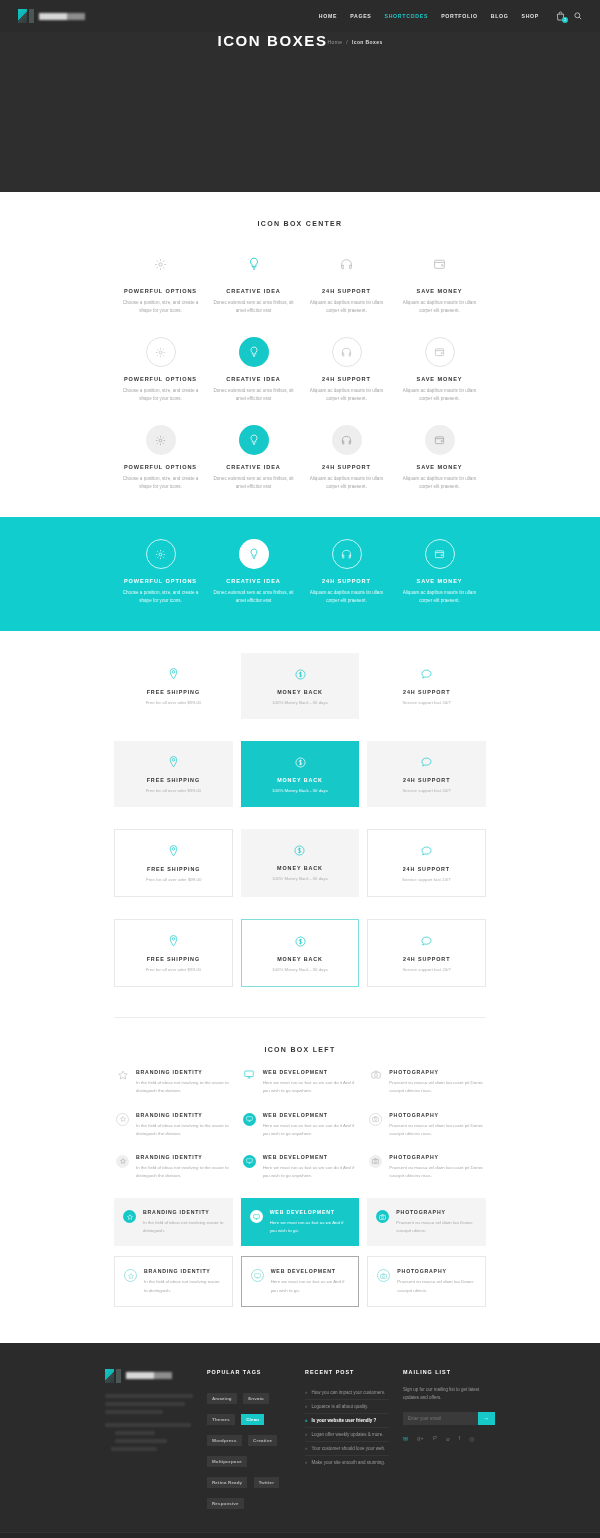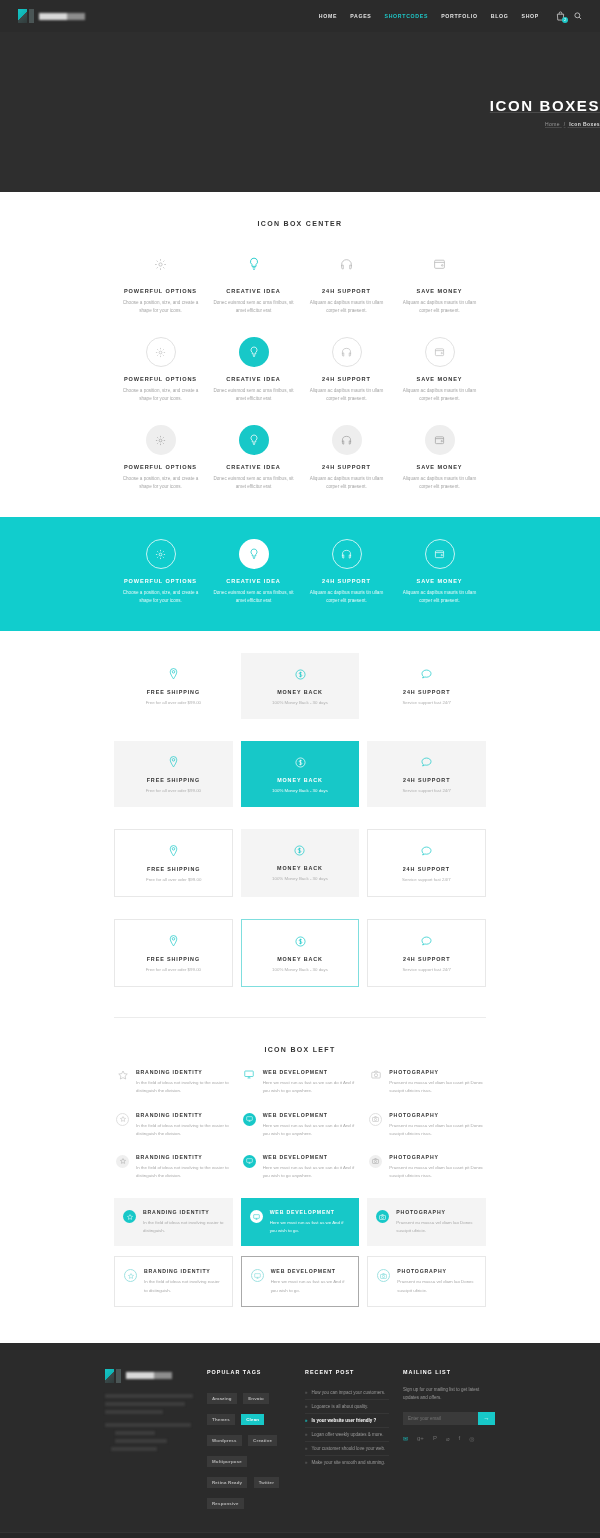--- a/index.html
+++ b/index.html
@@ -66,24 +66,23 @@
     width: 6px; height: 6px;
     line-height: 6px;
     text-align: center;
   }
 
   
   .page-head {
     background: #2e2e2e;
     height: 160px;
     display: flex;
-    flex-direction: column;
-    align-items: flex-end;
+    flex-direction: row;
+    align-items: flex-start;
     justify-content: center;
-    text-decoration: underline;
   }
   .page-head h1 {
     color: #fff;
     font-size: 15px;
     letter-spacing: 1.6px;
     font-weight: bold;
   }
   .breadcrumb {
     margin-top: 7px;
     font-size: 5px;

